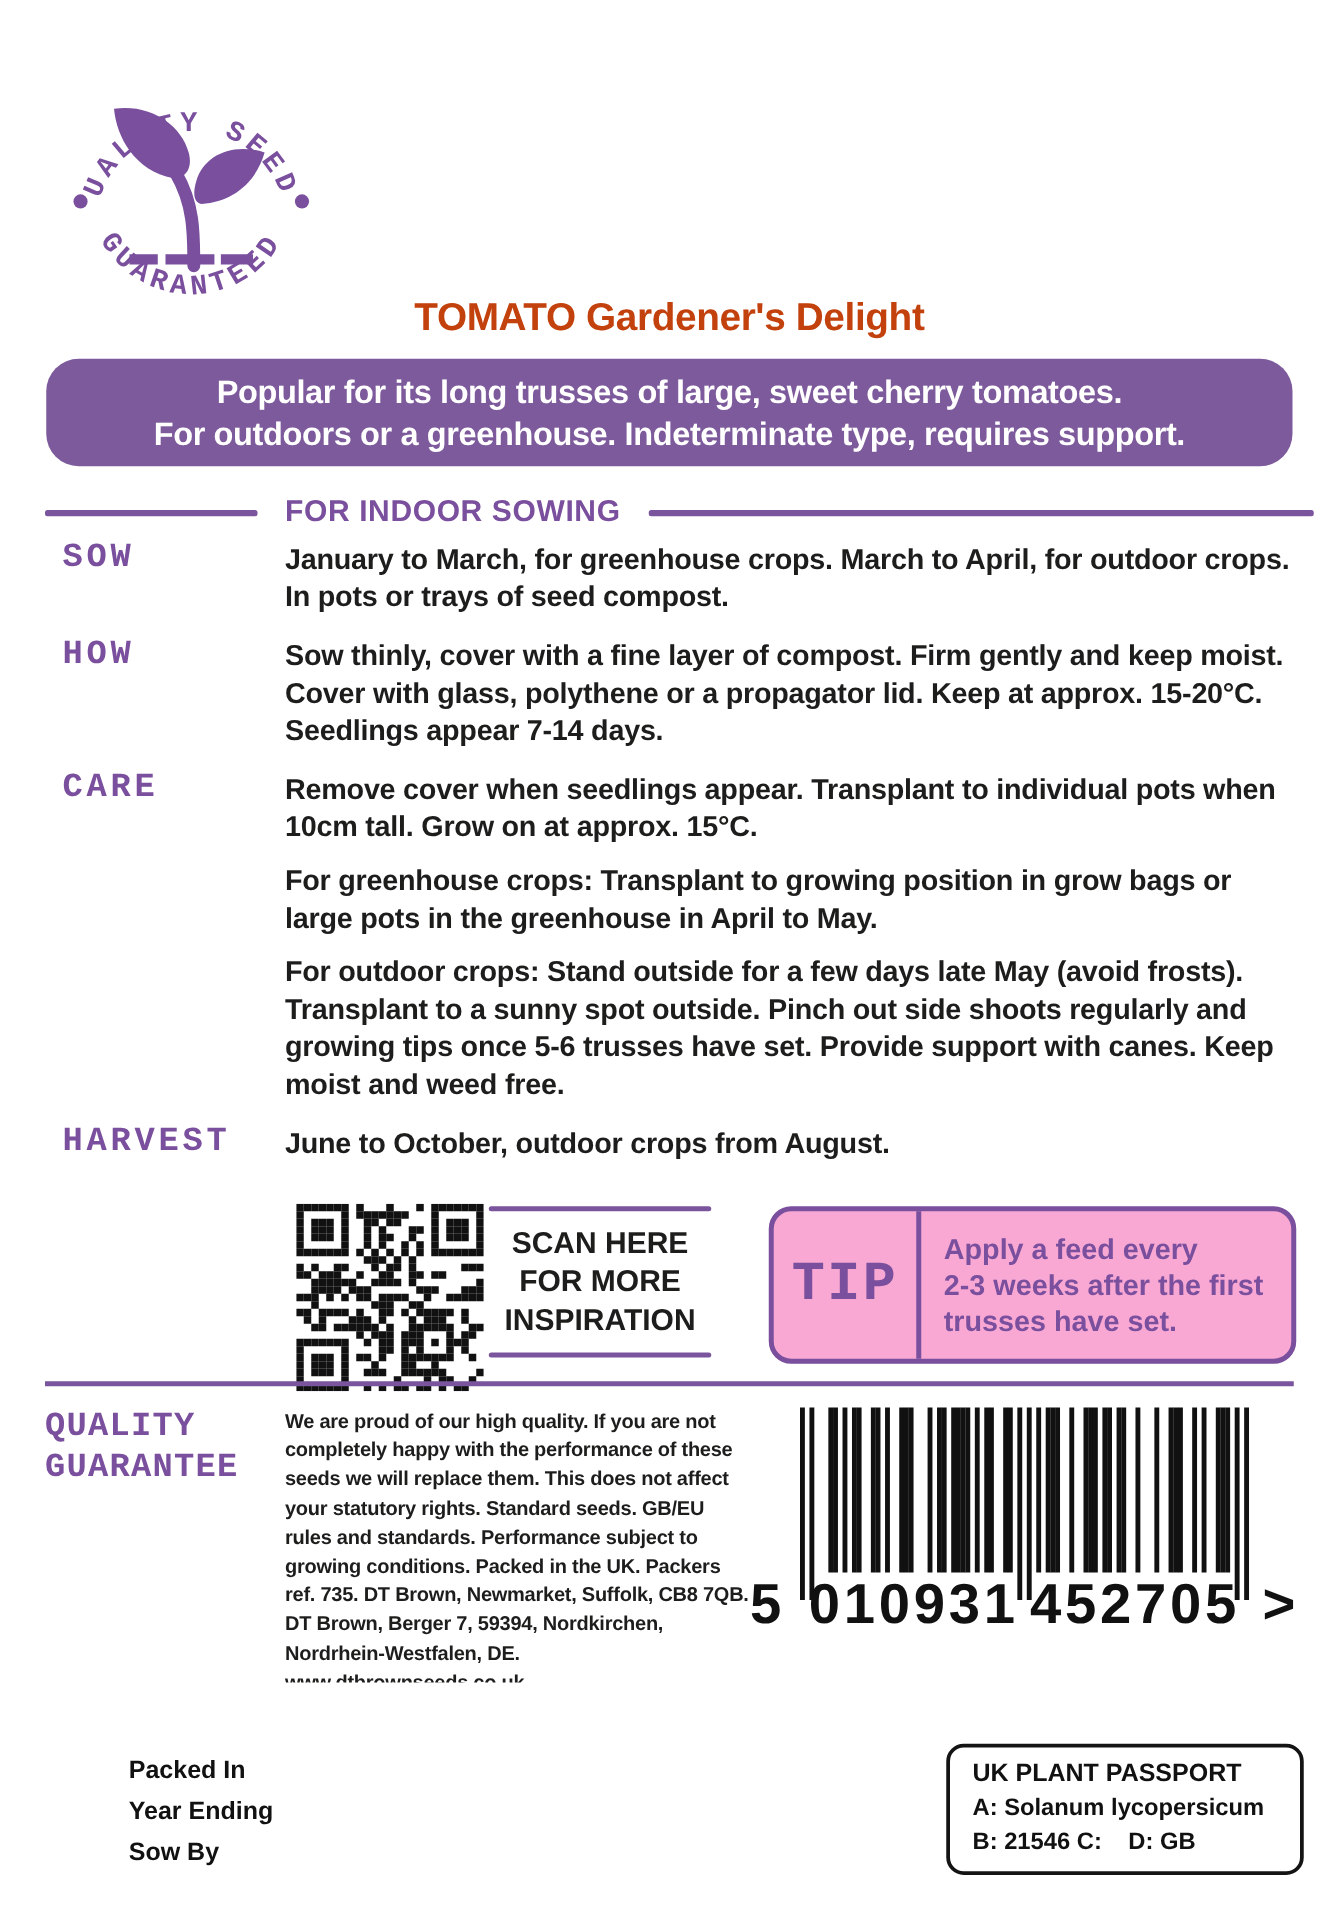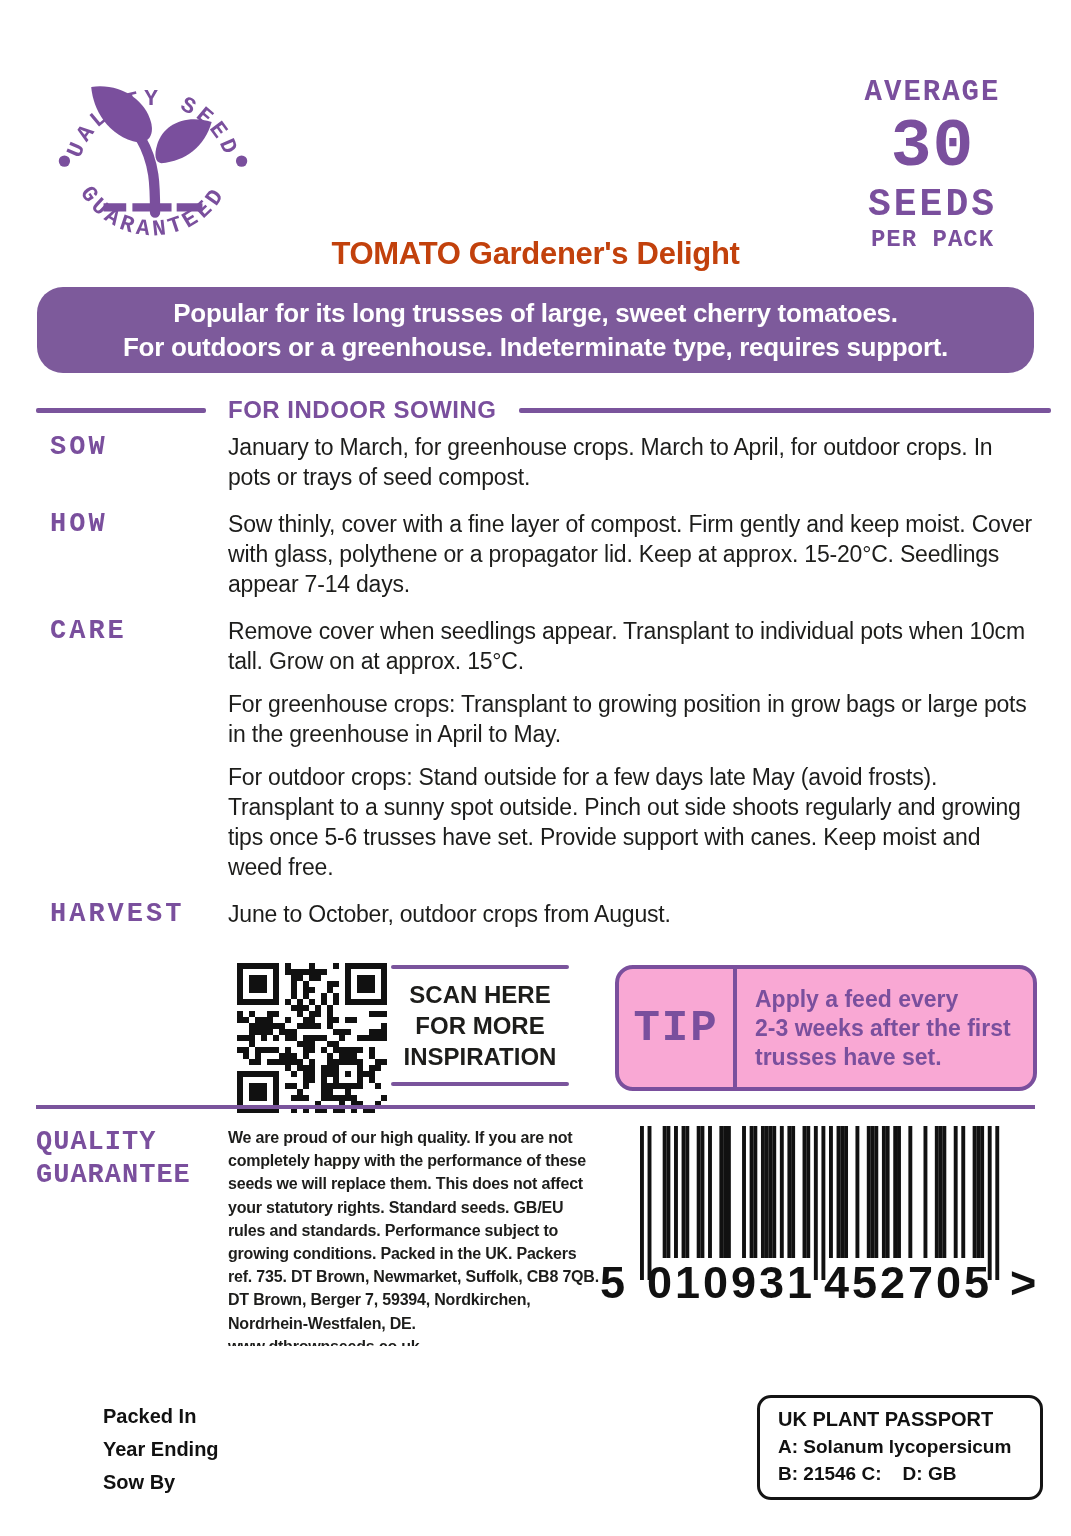--- a/index.html
+++ b/index.html
@@ -23,21 +23,21 @@
   .sect{position:absolute;left:36px;right:20px;top:396px;display:flex;align-items:center;}
   .sect .bar{height:5px;background:#7a549c;border-radius:2px;}
   .sect .bar.l{width:170px;margin-right:22px;}
   .sect .bar.r{flex:1;margin-left:22px;}
   .sect .lab{font-size:24px;font-weight:bold;color:#7a4f9d;letter-spacing:0.5px;white-space:nowrap;}
   
   .rows{position:absolute;left:36px;right:34px;top:432px;}
   .row{display:grid;grid-template-columns:192px 1fr;}
   .rlabel{font-family:"Liberation Mono",monospace;font-weight:bold;font-size:27px;
           color:#7a4f9d;letter-spacing:3px;padding-left:14px;line-height:30px;}
-  .rtext p{margin:0 0 13px 0;font-size:23px;font-weight:normal;line-height:30px;color:#1d1d1b;letter-spacing:-0.2px;}
+  .rtext p{margin:0 0 13px 0;font-size:23px;font-weight:bold;line-height:30px;color:#1d1d1b;letter-spacing:-0.2px;}
   .rtext p:last-child{margin-bottom:17px;}
   
   .qr{position:absolute;left:237px;top:963px;width:150px;height:150px;}
   .scan{position:absolute;left:391px;top:965px;width:178px;text-align:center;}
   .scan .line{height:4px;background:#7a549c;border-radius:2px;}
   .scan .txt{font-size:24px;font-weight:bold;line-height:31px;color:#1d1d1b;padding:10px 0;}
   .tip{position:absolute;left:615px;top:965px;width:414px;height:118px;border:4px solid #7a4f9d;
        border-radius:18px;display:flex;align-items:stretch;background:#f9a8d4;}
   .tip .tlab{width:114px;display:flex;align-items:center;justify-content:center;
              font-family:"Liberation Mono",monospace;font-weight:bold;font-size:44px;
@@ -83,26 +83,20 @@
         <path d="M 52,149 h 22 m 6,0 h 38 m 5,0 h 25" stroke="#7a4f9d" stroke-width="8" fill="none"></path>
         <path d="M 102,154 C 102,128 102,106 88,82" stroke="#7a4f9d" stroke-width="10" fill="none" stroke-linecap="round"></path>
         <path d="M 86,86 C 56,80 42,54 40,32 C 68,28 92,44 98,66 C 101,77 97,86 86,86 Z"></path>
         <path d="M 108,106 C 132,104 150,90 157,66 C 132,58 110,68 104,88 C 101,98 102,105 108,106 Z"></path>
       </g>
     </g>
   </svg>
 
   <div class="title">TOMATO Gardener's Delight</div>
 
-  <div class="packinfo">
-    <div class="avg">AVERAGE</div>
-    <div class="cnt">30</div>
-    <div class="sds">SEEDS</div>
-    <div class="ppk">PER PACK</div>
-  </div>
 
   <div class="banner">
     <div>Popular for its long trusses of large, sweet cherry tomatoes.</div>
     <div>For outdoors or a greenhouse. Indeterminate type, requires support.</div>
   </div>
 
   <div class="sect">
     <div class="bar l"></div>
     <div class="lab">FOR INDOOR SOWING</div>
     <div class="bar r"></div>

